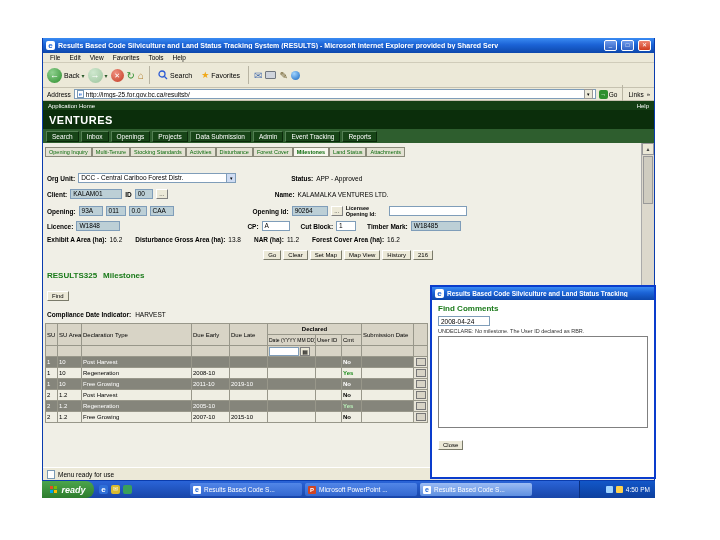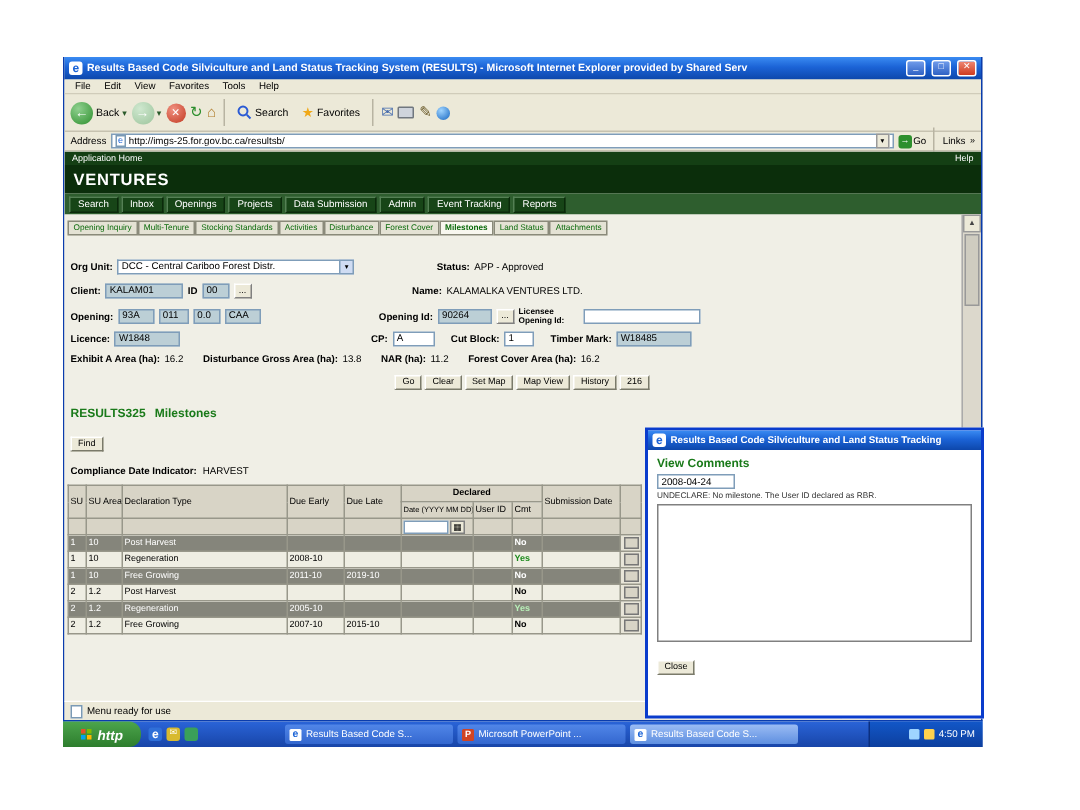--- a/index.html
+++ b/index.html
@@ -452,39 +452,39 @@
         <span class="status-panel" style="width:70px"></span>
       </div>
     </div>
 
     <div class="popup">
       <div class="popup-title">
         <span class="title-icon">e</span>
         <span class="title-text">Results Based Code Silviculture and Land Status Tracking</span>
       </div>
       <div class="popup-body">
-        <div class="popup-heading">View Comments</div>
+        <div class="popup-heading">Find Comments</div>
         <div class="popup-date">2008-04-24</div>
         <div class="popup-comment">UNDECLARE: No milestone. The User ID declared as RBR.</div>
         <div class="popup-box"></div>
         <div class="popup-close">
           <button class="btn">Close</button>
         </div>
       </div>
     </div>
 
     <div class="taskbar">
       <span class="start-btn">
         <span class="flag">
             <i></i>
             <i></i>
             <i></i>
             <i></i>
           </span>
-        <span>http</span>
+        <span>ready</span>
       </span>
       <span class="quick">
         <span class="q-icon q-ie">e</span>
         <span class="q-icon q-mail">✉</span>
         <span class="q-icon q-desk"></span>
       </span>
       <span class="tasks">
         <span class="task">
           <span class="task-icon ti-ie">e</span>
           <span>Results Based Code S...</span>

